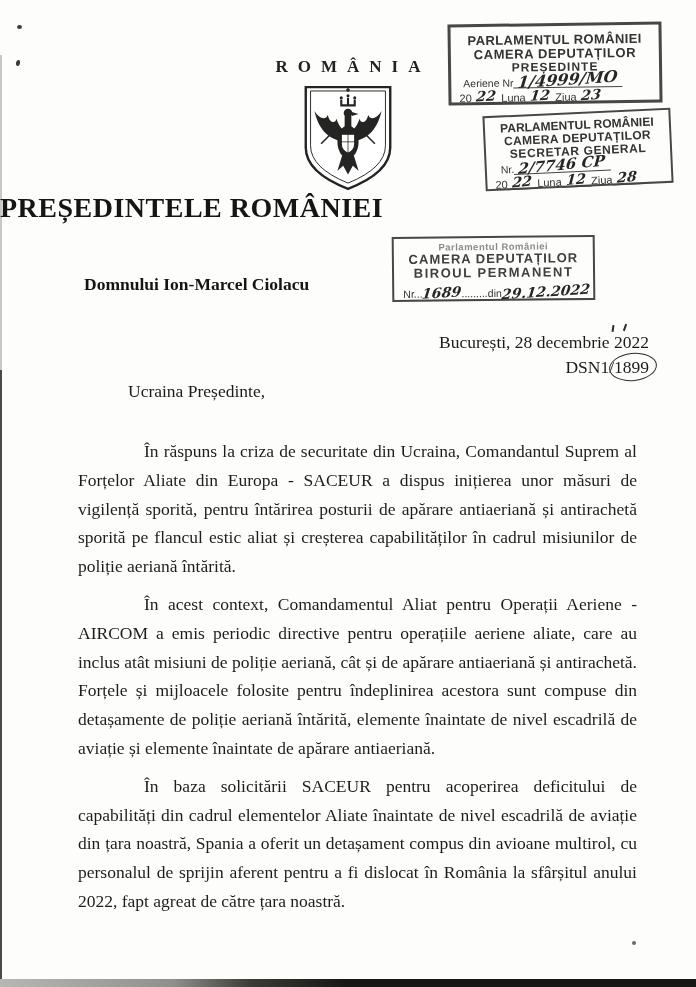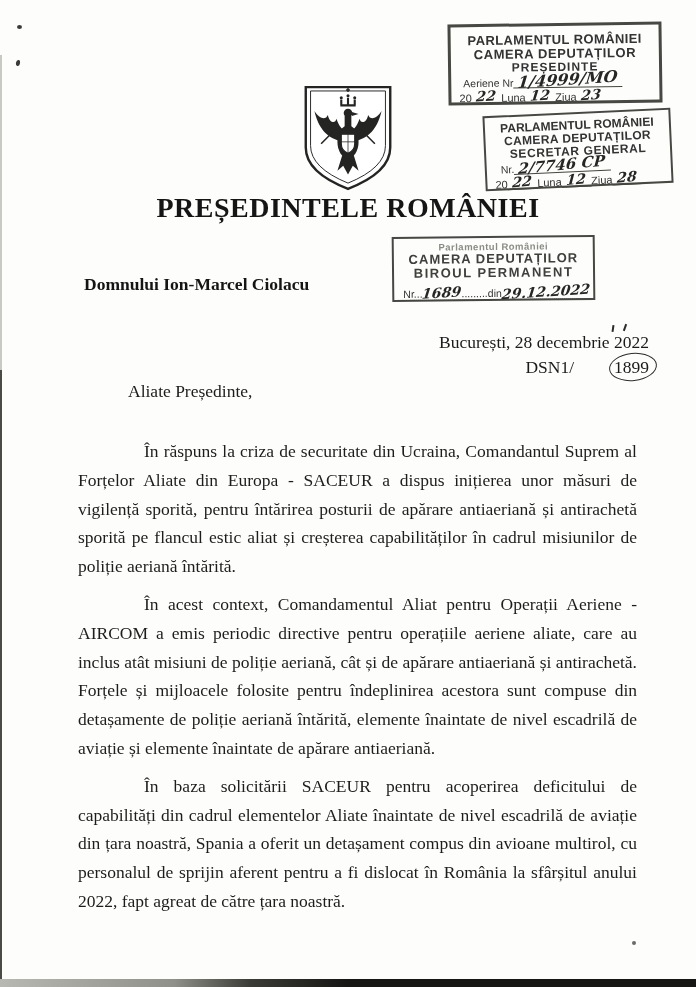--- a/index.html
+++ b/index.html
@@ -8,21 +8,21 @@
     background:#fdfdfb; color:#1b1b1b; overflow:hidden;
     font-family:"Liberation Serif", serif;
   }
   
   .country {
     position:absolute; top:57px; left:0; width:100%; text-align:center;
     font-size:17px; font-weight:bold; letter-spacing:10px; text-indent:10px; color:#222;
   }
   .coat { position:absolute; top:83px; left:300px; width:96px; height:110px; }
   .doc-title {
-    position:absolute; top:192px; left:0; width:100%; text-align:center;
+    position:absolute; top:192px; left:0; width:100%; text-align:left;
     font-size:28px; font-weight:bold; letter-spacing:0.5px; color:#151515;
   }
   
   .stamp {
     position:absolute; box-sizing:border-box;
     border:3px solid #474744; color:#333;
     font-family:"Liberation Sans", sans-serif; text-align:center;
   }
   .stamp .l1 { font-weight:bold; }
   .stamp .l2 { font-weight:bold; }
@@ -52,21 +52,21 @@
   .stamp2 .row2 .hand { font-size:14px; }
   .stamp3 { left:392px; top:236px; width:203px; height:65px; border-width:2px; transform:rotate(-0.6deg); padding-top:3px; }
   .stamp3 .l1 { font-size:9.5px; line-height:11px; font-weight:bold; color:#8b8b86; letter-spacing:0.5px; }
   .stamp3 .l2 { font-size:13px; line-height:14px; letter-spacing:1px; color:#3f3f3c; }
   .stamp3 .l3 { font-size:13px; line-height:14px; letter-spacing:1.5px; color:#3f3f3c; }
   .stamp3 .row1 { padding-left:5px; font-size:10.5px; margin-top:3px; border-bottom:1.6px dotted #44443f; margin-right:4px; margin-left:4px; }
   .stamp3 .row1 .hand { font-size:14px; position:relative; top:1px; }
   
   .addressee { position:absolute; left:84px; top:273px; font-weight:bold; font-size:17.5px; line-height:23px; color:#151515; }
   .dateline { position:absolute; top:330px; right:47px; text-align:right; font-size:17.5px; line-height:25px; }
-  .ref-number { position:relative; display:inline-block;margin-left:40px; }
+  .ref-number { position:relative; display:inline-block; }
   .ref-number::after {
     content:""; position:absolute; left:-5px; right:-8px; top:-2px; bottom:-1px;
     border:1.5px solid #2c2c2a; border-radius:50%; transform:rotate(-6deg);
   }
   .pen-tick { position:absolute; width:2px; height:7px; background:#2c2c2a; }
   .tick-a { left:612px; top:325px; transform:rotate(8deg); }
   .tick-b { left:624px; top:324px; transform:rotate(20deg); }
   .salutation { position:absolute; left:128px; top:381px; font-size:17.5px; }
   .body-text {
     position:absolute; left:62px; top:437px; width:575px;
@@ -90,20 +90,21 @@
 
 <div class="page">
 
   <div class="speck speck-a"></div>
   <div class="speck speck-b"></div>
   <div class="speck speck-c"></div>
   <div class="edge-left-light"></div>
   <div class="edge-left-dark"></div>
   <div class="bottom-strip"></div>
 
+  <div class="country">ROMÂNIA</div>
 
   <svg class="coat" viewBox="0 0 100 112" xmlns="http://www.w3.org/2000/svg">
     <path d="M6,3 H94 V66 Q94,92 50,109 Q6,92 6,66 Z" fill="#fff" stroke="#242422" stroke-width="2.5"></path>
     <path d="M11,7 H89 V64 Q89,87 50,103 Q11,87 11,64 Z" fill="none" stroke="#242422" stroke-width="1"></path>
     <path d="M50,8 v-4 M48,6 h4" stroke="#242422" stroke-width="1.5"></path>
     <path d="M42,22 h16 M43,22 v-6 M50,22 v-8 M57,22 v-6" stroke="#242422" stroke-width="2.2" fill="none"></path>
     <circle cx="43" cy="14" r="1.6" fill="#242422"></circle>
       <circle cx="50" cy="12" r="1.6" fill="#242422"></circle>
       <circle cx="57" cy="14" r="1.6" fill="#242422"></circle>
     <circle cx="50" cy="30" r="4.5" fill="#242422"></circle>
@@ -172,21 +173,21 @@
     <div>Domnului Ion-Marcel Ciolacu</div>
   </div>
 
   <div class="pen-tick tick-a"></div>
   <div class="pen-tick tick-b"></div>
   <div class="dateline">
     <div>București, 28 decembrie 2022</div>
     <div><span>DSN1/</span><span class="ref-number">1899</span></div>
   </div>
 
-  <div class="salutation">Aliate Președinte,</div>
+  <div class="salutation">Ucraina Președinte,</div>
 
   <div class="body-text">
     <p>În răspuns la criza de securitate din Ucraina, Comandantul Suprem al Forțelor Aliate din Europa - SACEUR a dispus inițierea unor măsuri de vigilență sporită, pentru întărirea posturii de apărare antiaeriană și antirachetă sporită pe flancul estic aliat și creșterea capabilităților în cadrul misiunilor de poliție aeriană întărită.</p>
     <p>În acest context, Comandamentul Aliat pentru Operații Aeriene - AIRCOM a emis periodic directive pentru operațiile aeriene aliate, care au inclus atât misiuni de poliție aeriană, cât și de apărare antiaeriană și antirachetă. Forțele și mijloacele folosite pentru îndeplinirea acestora sunt compuse din detașamente de poliție aeriană întărită, elemente înaintate de nivel escadrilă de aviație și elemente înaintate de apărare antiaeriană.</p>
     <p>În baza solicitării SACEUR pentru acoperirea deficitului de capabilități din cadrul elementelor Aliate înaintate de nivel escadrilă de aviație din țara noastră, Spania a oferit un detașament compus din avioane multirol, cu personalul de sprijin aferent pentru a fi dislocat în România la sfârșitul anului 2022, fapt agreat de către țara noastră.</p>
   </div>
 
 </div>
 
 </body></html>

